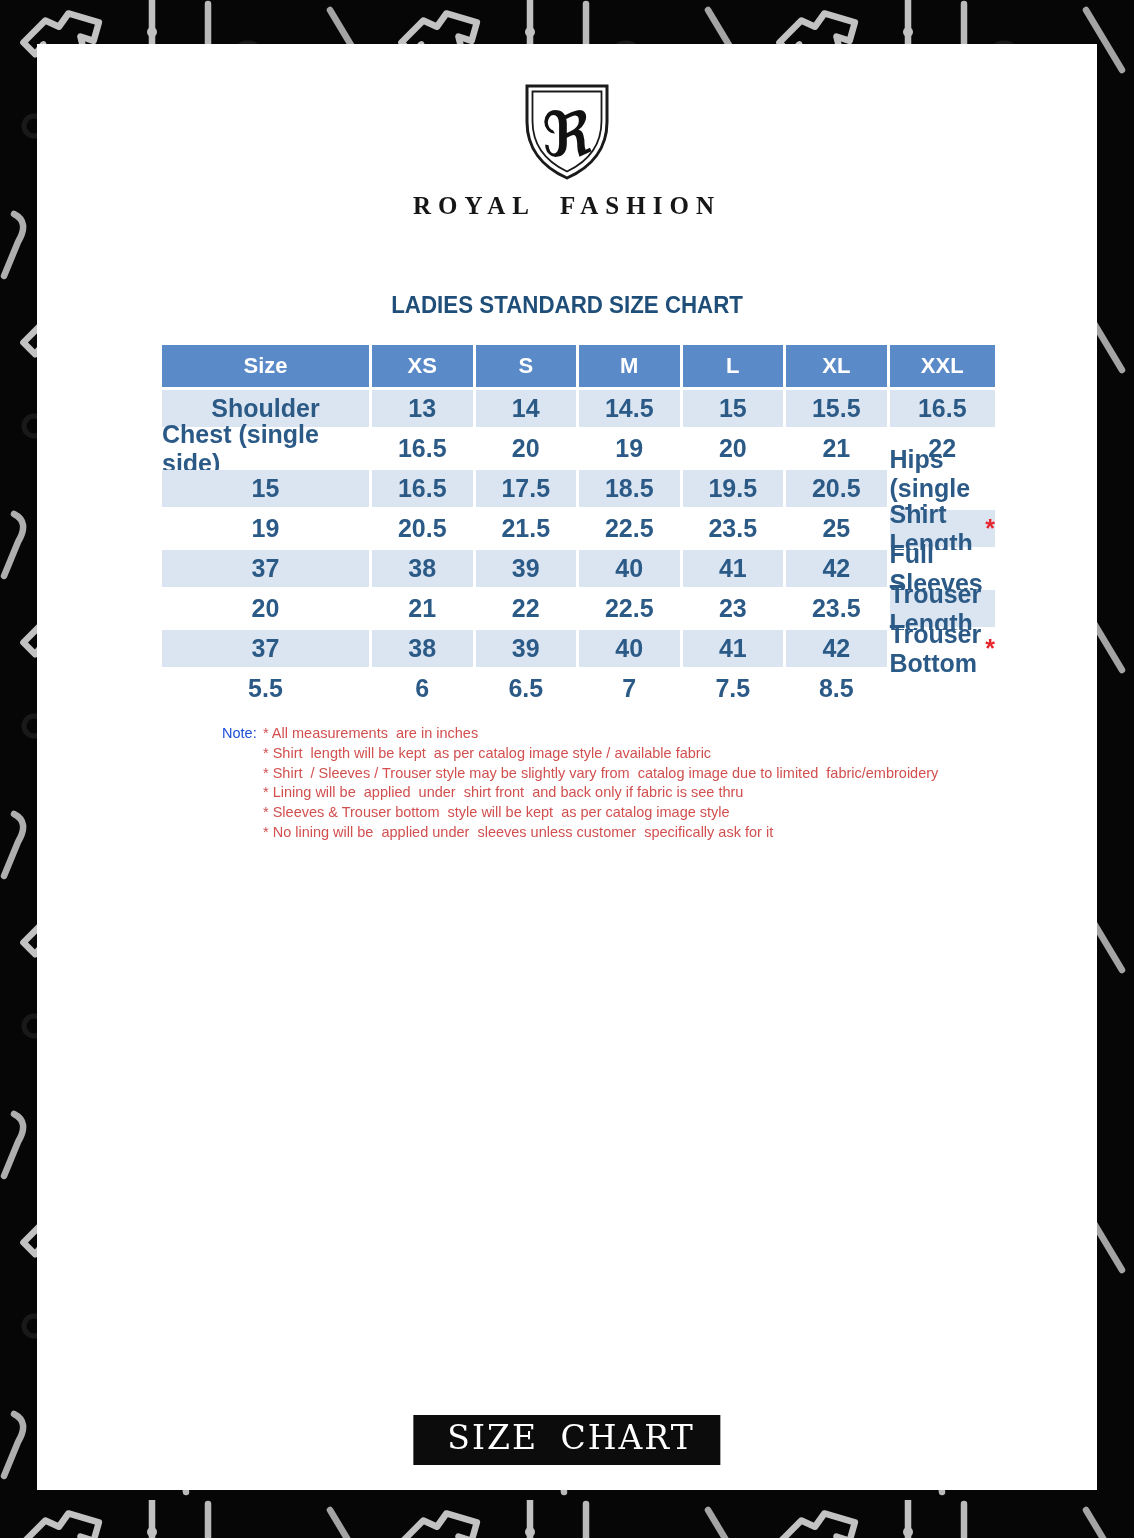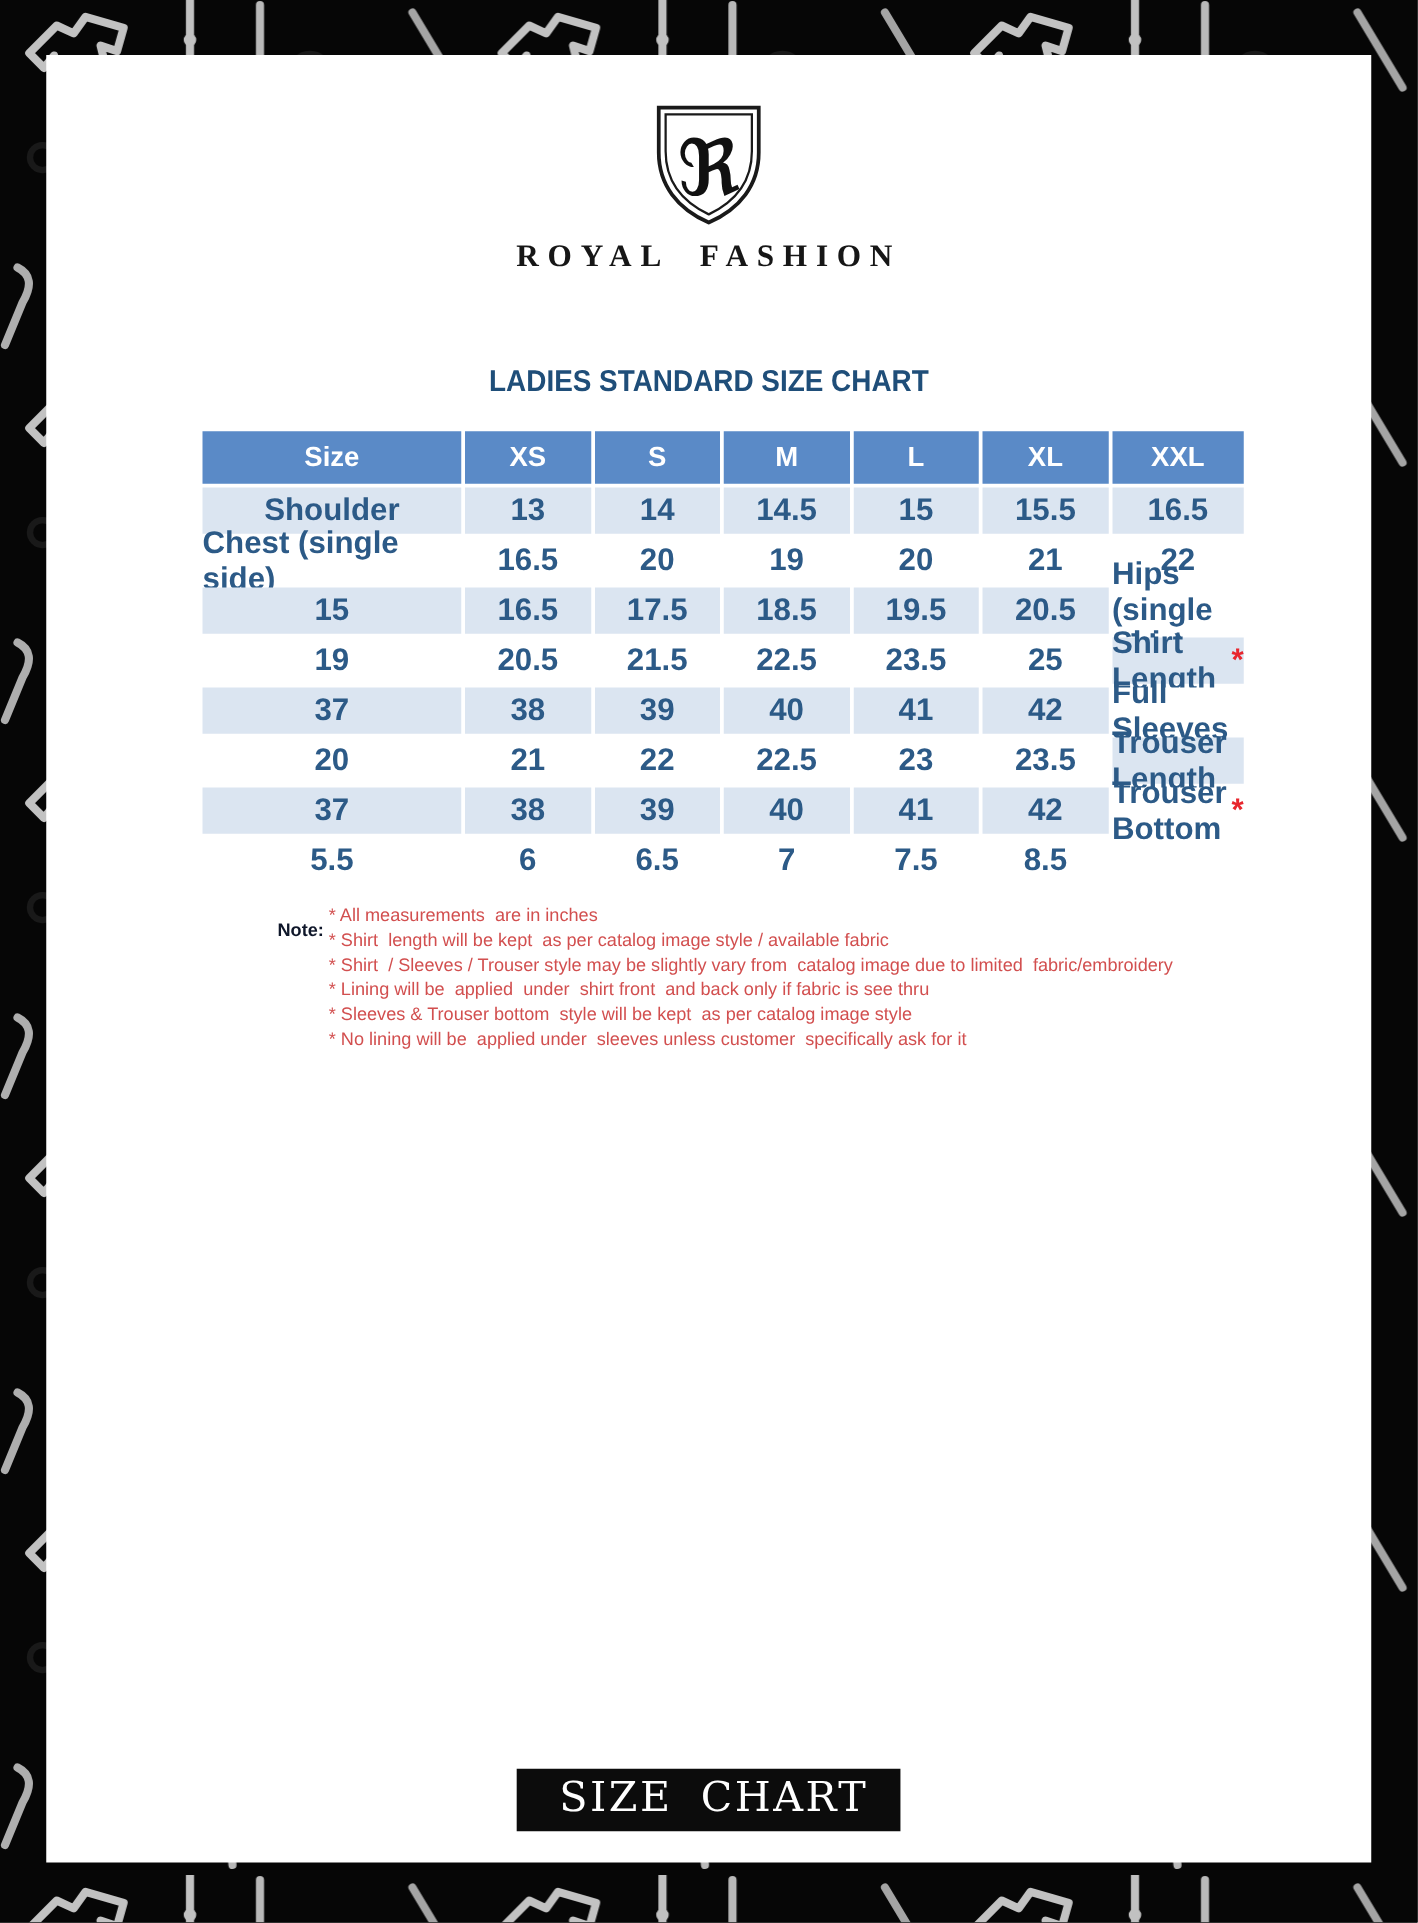--- a/index.html
+++ b/index.html
@@ -23,21 +23,21 @@
   .size-table{position:absolute;left:125px;top:301px;width:833px;display:grid;
               grid-template-columns:207px repeat(6,1fr);gap:3px;}
   .cell{display:flex;align-items:center;justify-content:center;font-weight:700;}
   .hcell{height:42px;background:#5a8ac7;color:#ffffff;font-size:22px;}
   .dcell{height:37px;background:#ffffff;color:#2c5a87;font-size:25px;}
   .dcell.band{background:#dbe5f1;}
   .star{color:#e8262d;margin-left:4px;font-weight:700;}
 
   
   .notes{position:absolute;left:185px;top:680px;font-size:14.5px;line-height:19.8px;color:#d24f4f;}
-  .note-label{position:absolute;left:0;top:12px;font-weight:700;color:#0f172a;}
+  .note-label{position:absolute;left:0;top:0;font-weight:400;color:#1d4ed8;}
   .note-item{margin-left:41px;white-space:pre;}
 
   
   .footer-banner{position:absolute;top:1371px;left:50%;transform:translateX(-50%);
                  background:#0c0c0c;color:#ffffff;padding:3px 26px 8px 34px;white-space:nowrap;}
   .footer-banner span{font-family:"DejaVu Serif","Liberation Serif",serif;font-size:33px;
                       letter-spacing:2px;word-spacing:10px;}
 </style>
 </head>
 <body>

